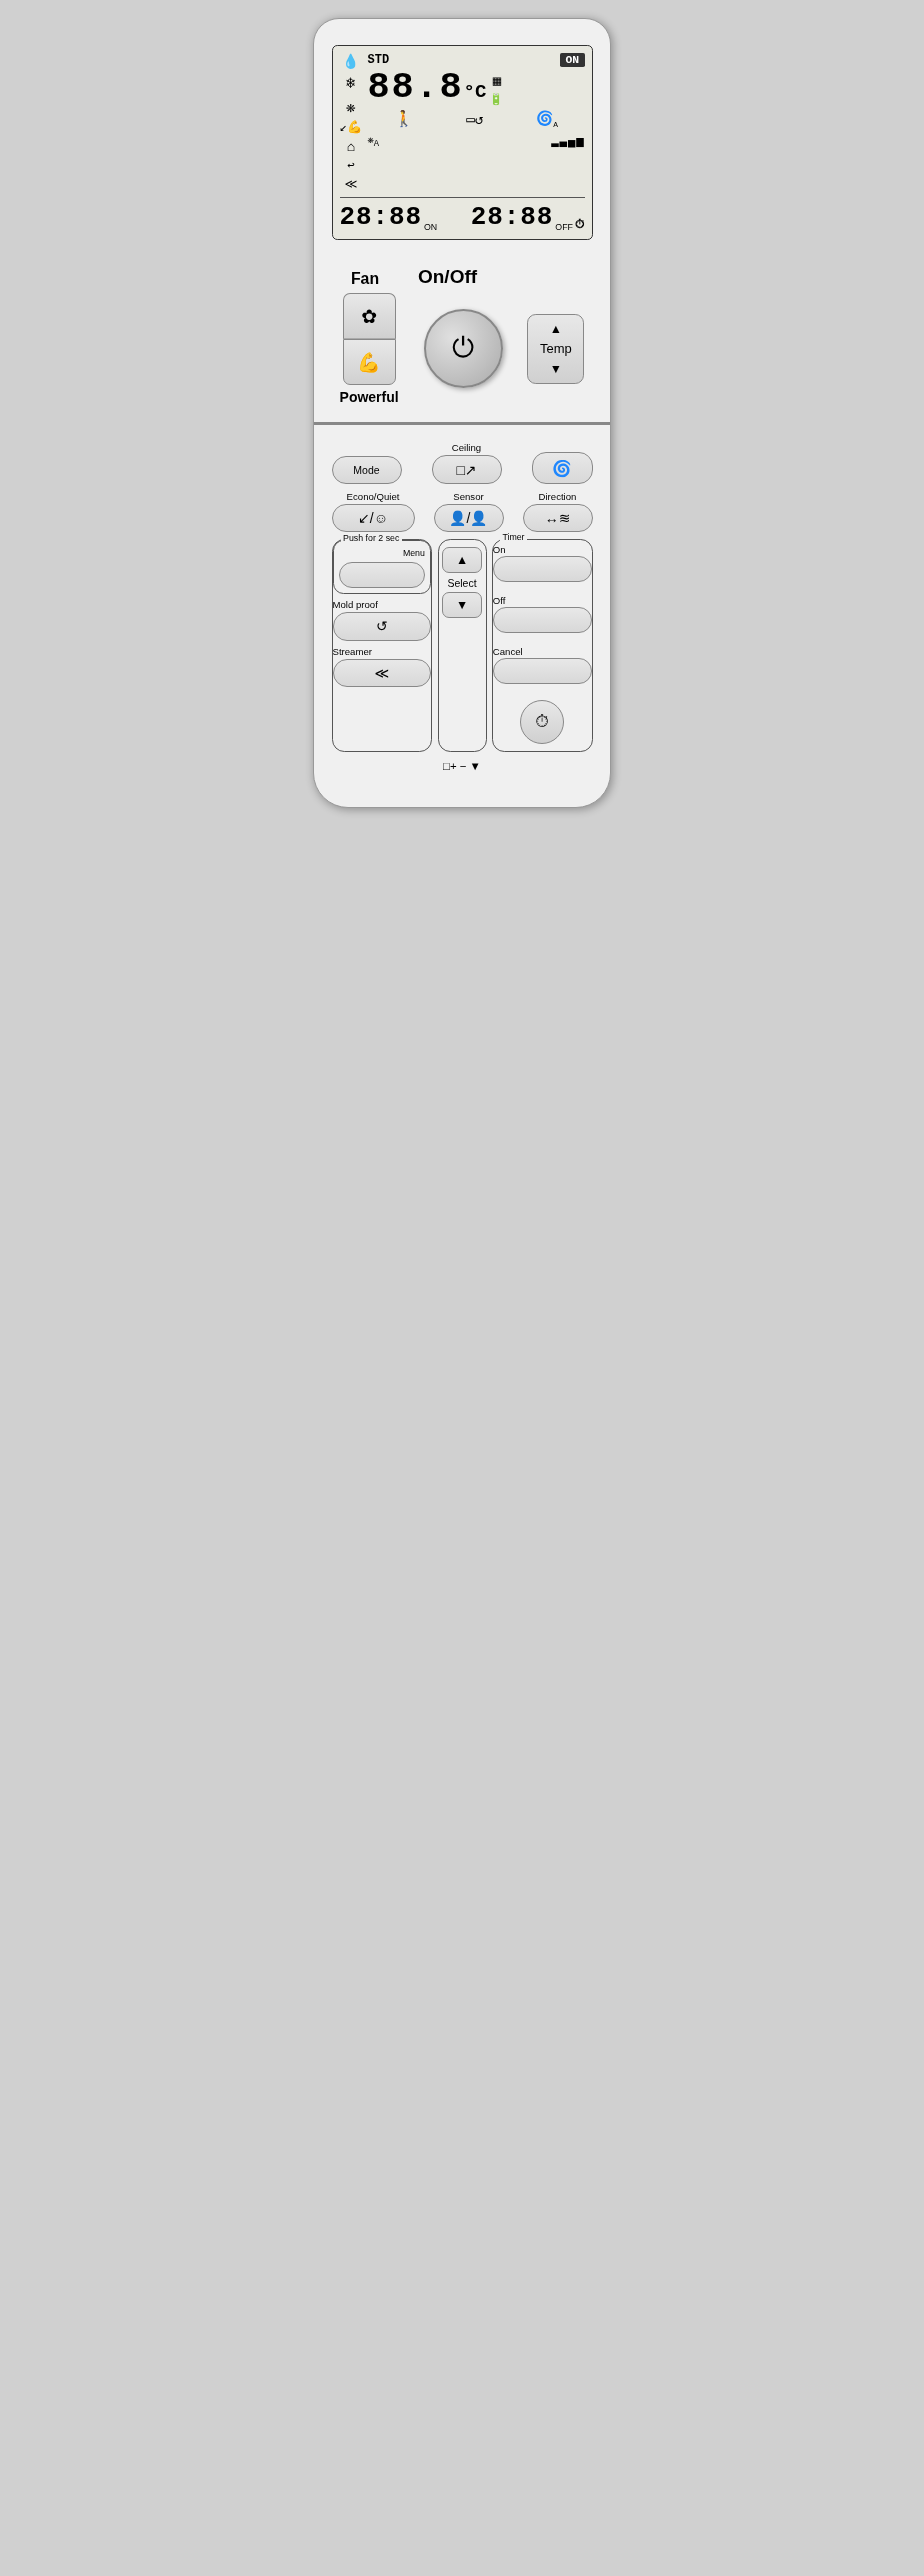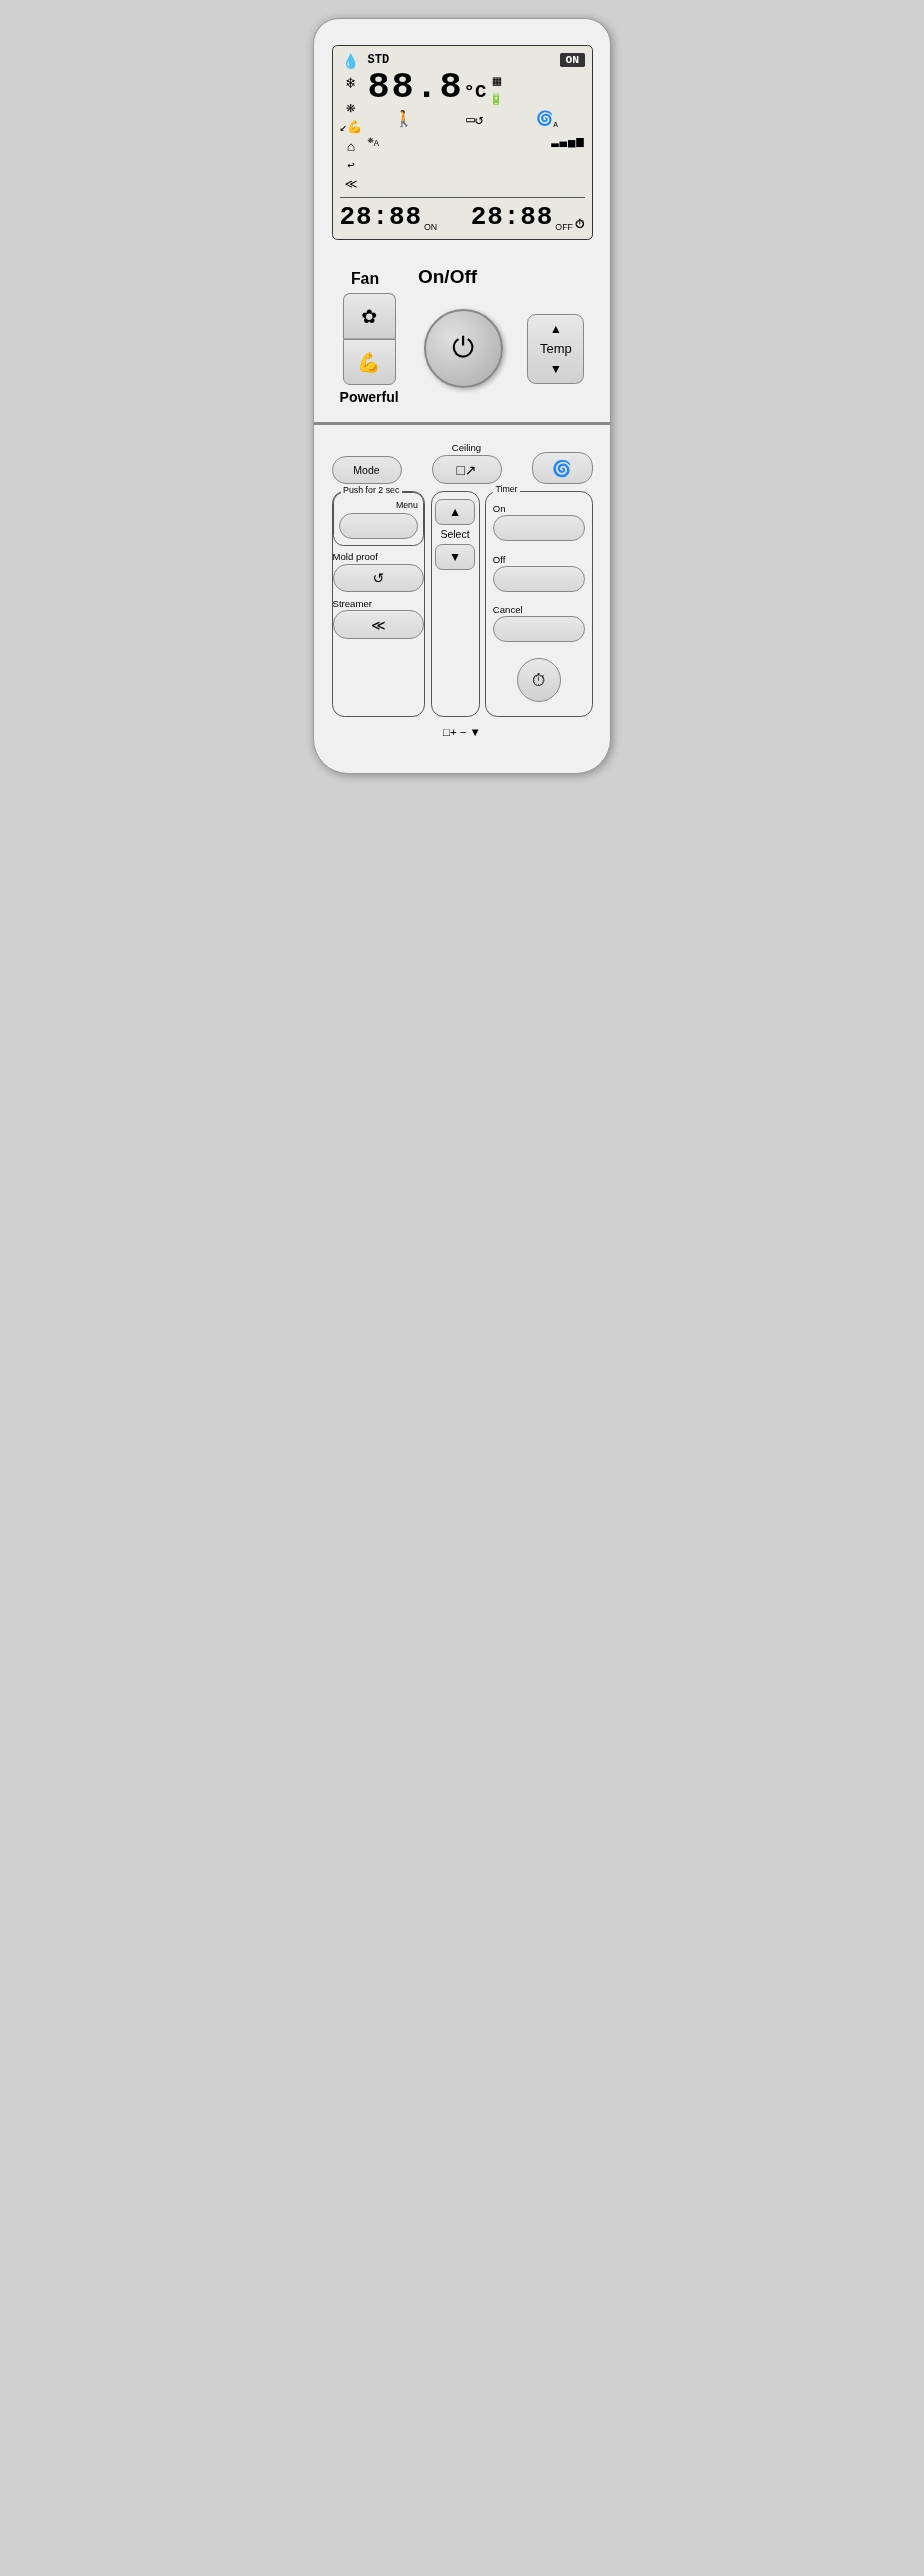--- a/index.html
+++ b/index.html
@@ -320,21 +320,20 @@
     .left-outer-box {
       border: 1.3px solid #555;
       border-radius: 12.3px;
       display: flex;
       flex-direction: column;
       gap: 5.3px;
     }
     .right-outer-box {
       border: 1.3px solid #555;
       border-radius: 12.3px;
-      padding: 7px;
       display: flex;
       flex-direction: column;
       gap: 3.5px;
     }
   </style>
 </head>
 <body>
 
 <div class="remote">
 
@@ -432,20 +431,40 @@
         <span class="ceiling-label">Ceiling</span>
         <button class="lower-btn" style="width:70px;">
           <span style="font-size:14px;">□↗</span>
         </button>
       </div>
       <button class="lower-btn" style="width:61px;">
         <span style="font-size:15.8px;">🌀</span>
       </button>
     </div>
 
+    <div class="row2">
+      <div class="group-with-label">
+        <span class="group-label">Econo/Quiet</span>
+        <button class="lower-btn" style="width:83px;">
+          <span style="font-size:14px;">↙/☺</span>
+        </button>
+      </div>
+      <div class="group-with-label">
+        <span class="group-label">Sensor</span>
+        <button class="lower-btn" style="width:70px;">
+          <span style="font-size:14px;">👤/👤</span>
+        </button>
+      </div>
+      <div class="group-with-label">
+        <span class="group-label">Direction</span>
+        <button class="lower-btn" style="width:70px;">
+          <span style="font-size:14px;">↔≋</span>
+        </button>
+      </div>
+    </div>
 
     <div style="display:flex; gap:5.3px; margin-top:3.5px;">
 
       <div class="left-outer-box" style="flex:1;">
         <div style="position:relative; border: 1.3px solid #555; border-radius:10.5px; padding:7px 5.3px 5.3px 5.3px;">
           <span style="position:absolute; top:-7.9px; left:7px; background:#f0f0f0; font-size:8.8px; padding:0 2.6px;">Push for 2 sec</span>
           <span style="font-size:8.8px; display:block; margin-bottom:3.5px; text-align:right;">Menu</span>
           <button class="menu-btn">
           </button>
         </div>

